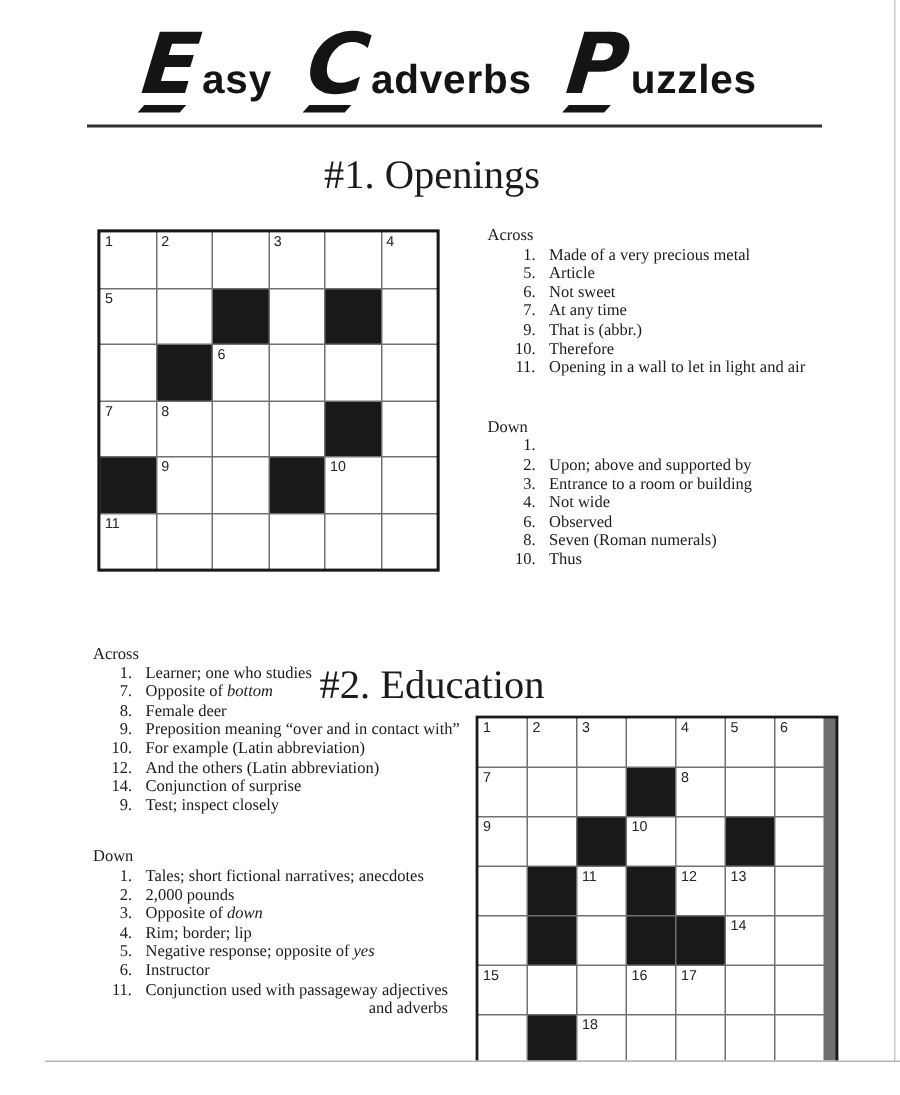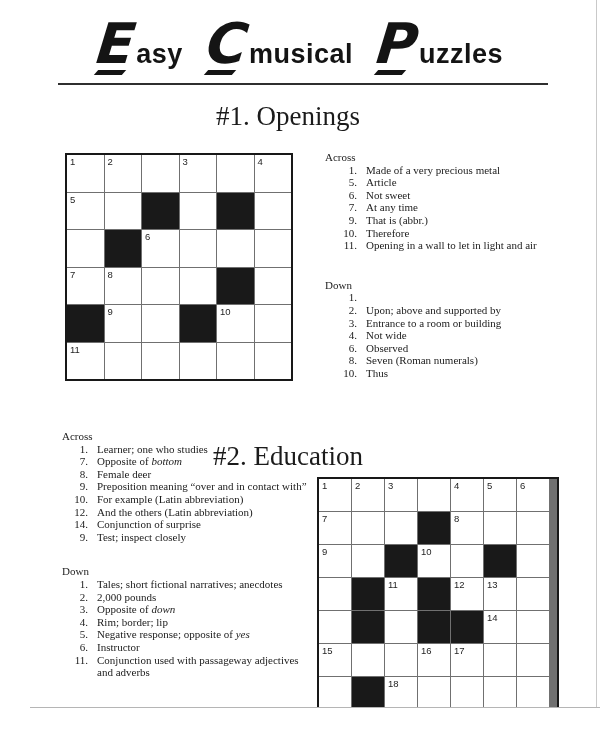--- a/index.html
+++ b/index.html
@@ -39,38 +39,38 @@
   
   .clues{position:absolute;font-size:11px;line-height:12.6px;color:#1b1b1b;}
   #p1-clues{left:325px;top:151px;width:270px;}
   #p2-clues{left:62px;top:430px;width:290px;}
   .clue-row{display:flex;}
   .clue-num{flex:none;text-align:right;padding-right:9px;}
   #p1-clues .clue-num{width:32px;}
   #p2-clues .clue-num{width:26px;}
   .clue-text{white-space:pre-line;}
   #p1-clues .clue-text{max-width:226px;}
-  #p2-clues .clue-text{max-width:232px;}
+  #p2-clues .clue-text{max-width:232px;text-align:right;}
   #p1-clues .down-block{margin-top:27px;}
   #p2-clues .down-block{margin-top:22px;}
 
   
   .edge-right{position:absolute;left:596px;top:0;width:1px;height:708px;background:#c9c9c9;}
   .edge-bottom{position:absolute;left:30px;top:707px;width:570px;height:1px;background:#b5b5b5;}
 </style>
 </head>
 <body>
 
 <div class="page">
 
   <div class="title-row">
     <span class="cap">E</span>
     <span class="rest">asy</span>
     <span class="cap word-gap">C</span>
-    <span class="rest">musical</span>
+    <span class="rest">adverbs</span>
     <span class="cap word-gap">P</span>
     <span class="rest">uzzles</span>
   </div>
   <div class="rule"></div>
 
   <div class="h1" id="heading-p1">#1. Openings</div>
 
   <div class="grid" id="grid1">
       <div class="cell">
         <span class="cellnum">1</span>

